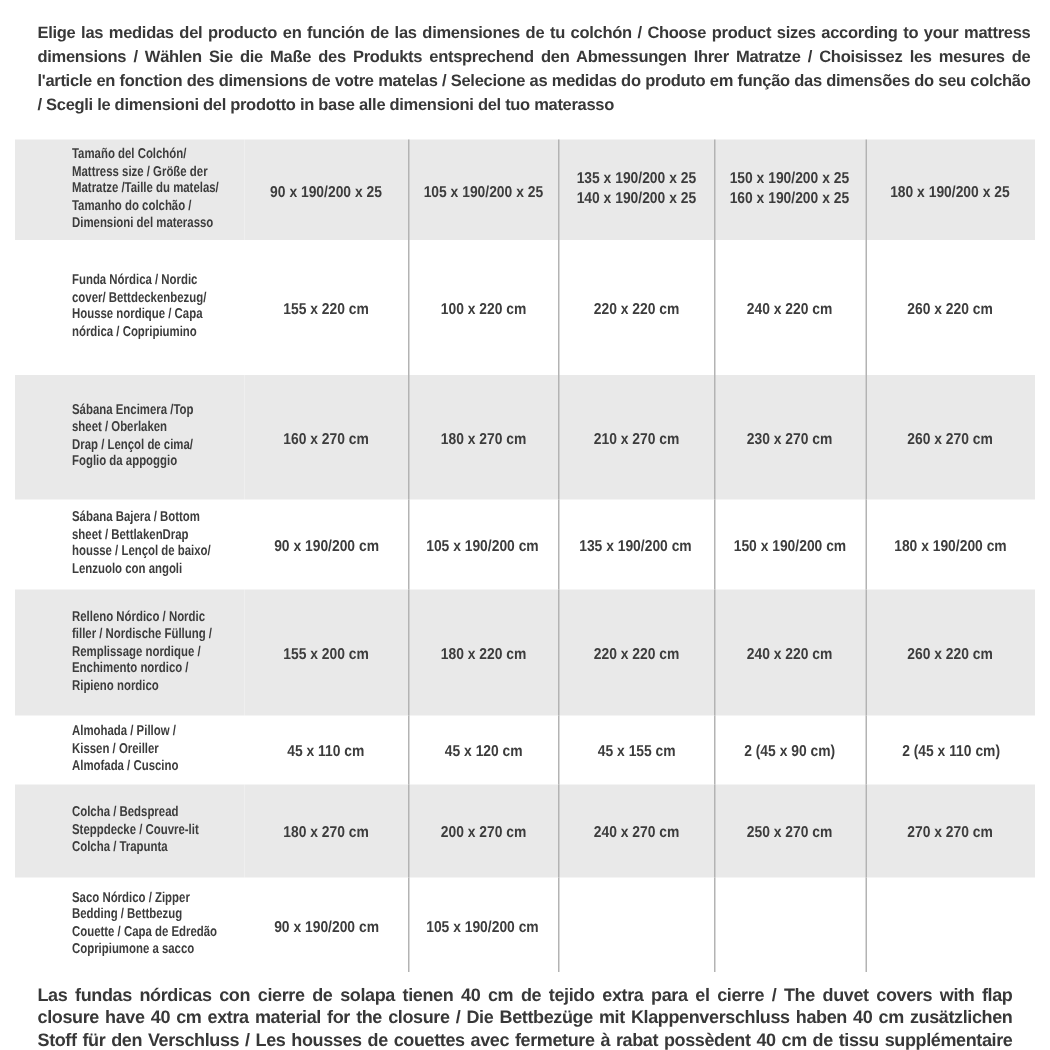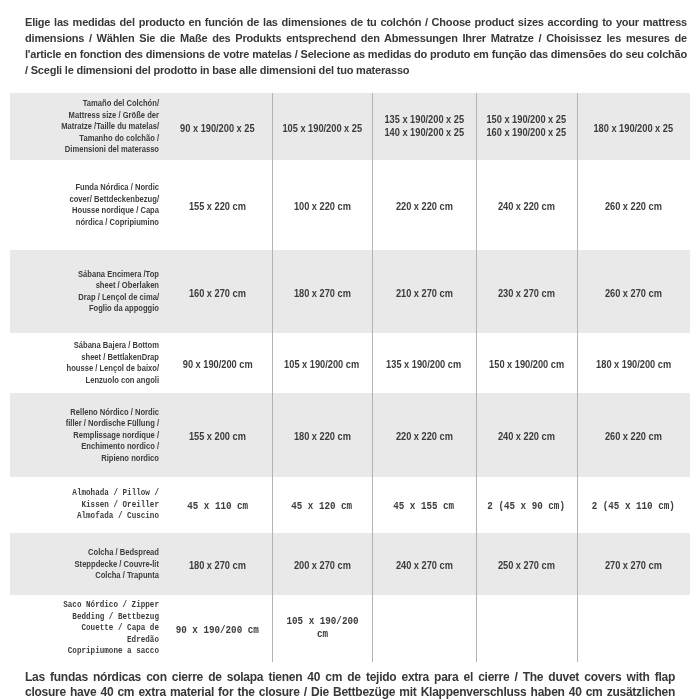--- a/index.html
+++ b/index.html
@@ -19,25 +19,25 @@
   }
   col.c-label{width:153px;}
   col.c1{width:109px;} col.c2{width:100px;} col.c3{width:104px;}
   col.c4{width:101px;} col.c5{width:113px;}
   tbody tr:nth-child(odd){background:#e9e9e9;}
   tbody tr:nth-child(1){height:65px;}
   tbody tr:nth-child(2){height:90px;}
   tbody tr:nth-child(3){height:83px;}
   tbody tr:nth-child(4){height:60px;}
   tbody tr:nth-child(5){height:84px;}
-  tbody tr:nth-child(6){height:56px;font-family:Liberation Mono, monospace;}
+  tbody tr:nth-child(6){height:46px;}
   tbody tr:nth-child(7){height:62px;margin-left:17px;}
-  tbody tr:nth-child(8){height:63px;font-family:Liberation Mono, monospace;}
+  tbody tr:nth-child(8){height:63px;}
   td{vertical-align:middle;padding:4px;}
-  td.label-cell{padding-left:38px;text-align:right;}
+  td.label-cell{padding-left:38px;text-align:left;}
   td.value-cell{text-align:center;}
   td.value-cell + td.value-cell{border-left:1px solid #b3b3b3;}
   .cnd{
     display:inline-block;white-space:pre-line;font-weight:bold;color:#3c3c3c;
   }
   .label-cell .cnd{
     font-size:9.5px;line-height:11.5px;
     transform:scaleX(0.8);transform-origin:left center;width:125%;
   }
   .value-cell .cnd{

